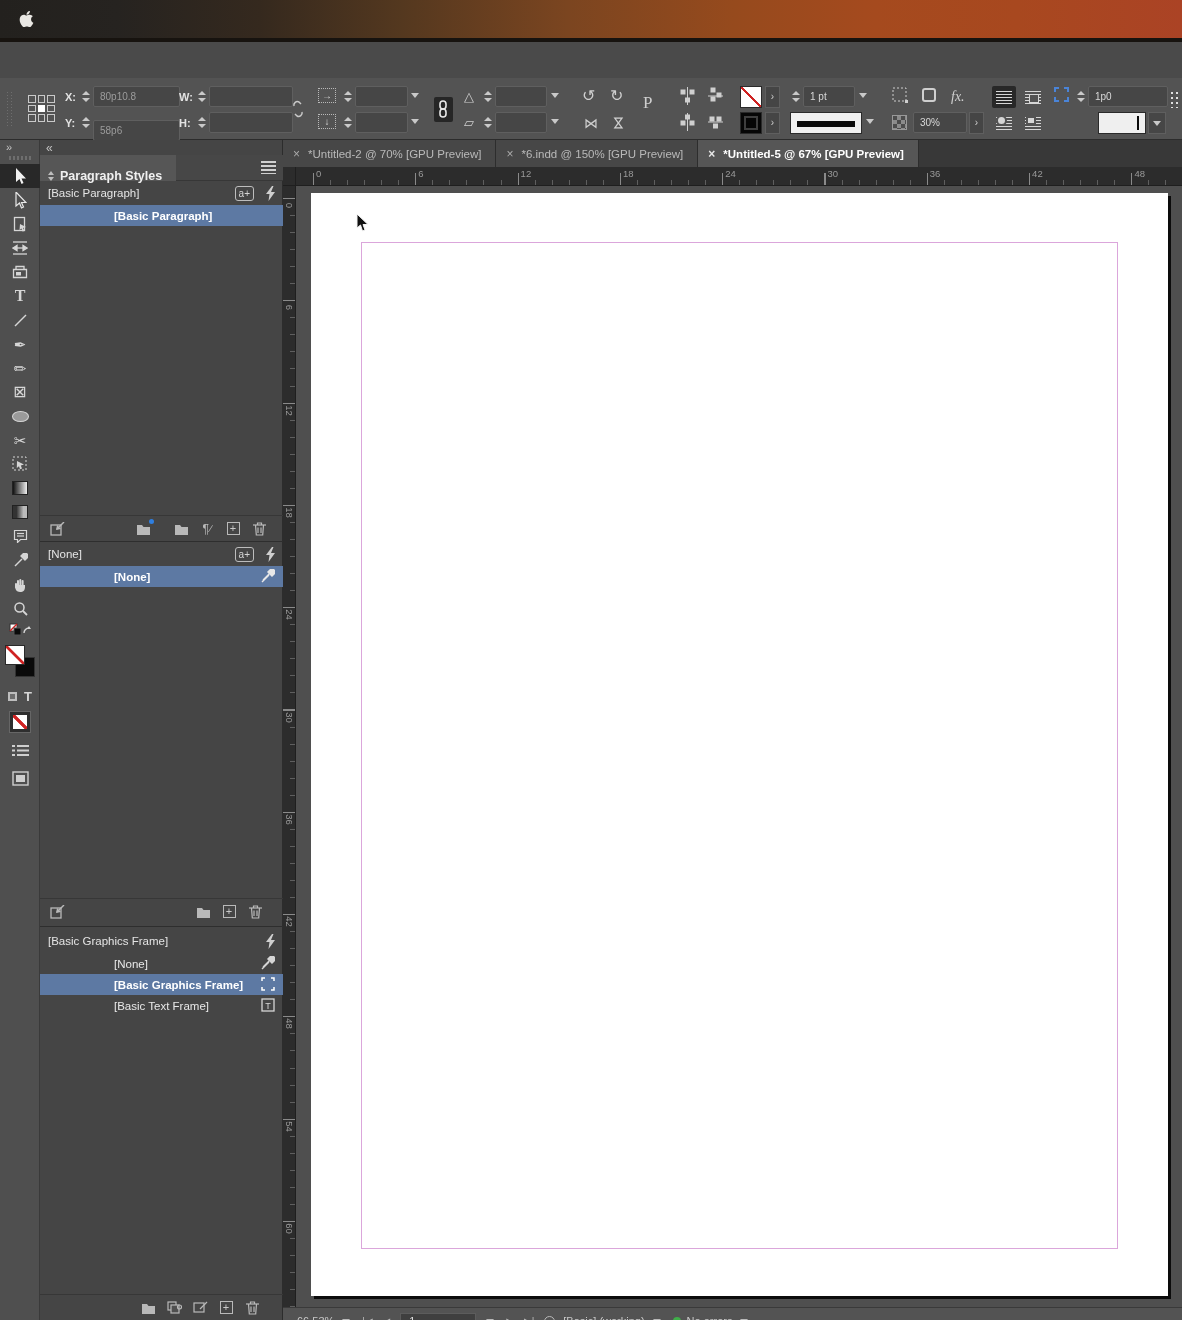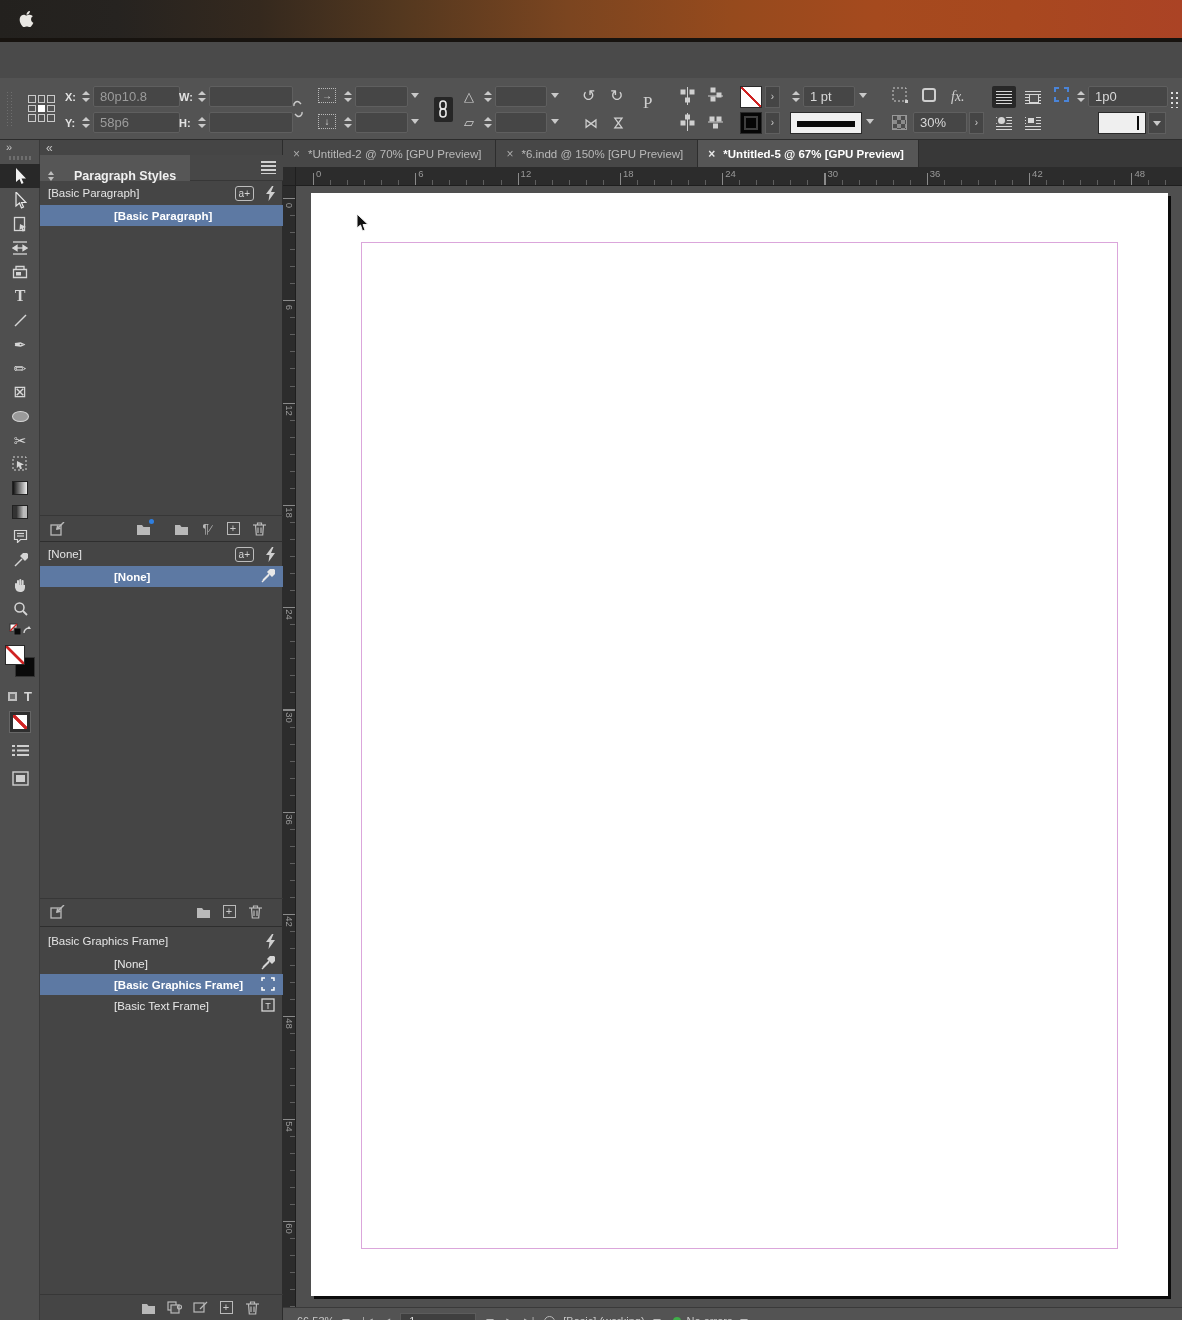--- a/index.html
+++ b/index.html
@@ -27,21 +27,21 @@
 
   
   .cpanel { position:absolute; top:78px; left:0; width:1182px; height:62px; background:#535353; border-bottom:1px solid #2c2c2c; }
   .cpanel .grip { position:absolute; left:7px; top:14px; width:6px; height:34px;
     background:repeating-linear-gradient(180deg,#6e6e6e 0 1px,transparent 1px 3px),repeating-linear-gradient(180deg,#6e6e6e 0 1px,transparent 1px 3px);
     background-size:1px 100%,1px 100%; background-position:0 0,4px 0; background-repeat:no-repeat; }
   .proxy { position:absolute; left:28px; top:17px; width:27px; height:27px; display:grid; grid-template-columns:repeat(3,1fr); grid-template-rows:repeat(3,1fr); gap:2px; }
   .proxy i { border:1px solid #c9c9c9; background:transparent; }
   .proxy i.c { background:#fff; border-color:#fff; }
   .cp-label { position:absolute; color:#e2e2e2; font-size:11px; font-weight:bold; }
-  .cp-field { position:absolute; height:21px; background:#464646; border:1px solid #5f5f5f; border-radius:2px; color:#9c9c9c; font-size:13px; line-height:19px; padding-left:6px; }
+  .cp-field { position:absolute; height:21px; background:#464646; border:1px solid #5f5f5f; border-radius:2px; color:#9c9c9c; font-size:10px; line-height:19px; padding-left:6px; }
   .cp-field.lightval { color:#d8d8d8; }
   .spin { position:absolute; width:11px; height:21px; display:flex; flex-direction:column; align-items:center; justify-content:center; gap:3px; }
   .spin b, .caret { display:block; width:0; height:0; border-left:4px solid transparent; border-right:4px solid transparent; }
   .spin b.up { border-bottom:4px solid #c9c9c9; }
   .spin b.dn { border-top:4px solid #c9c9c9; }
   .caret { border-left:4px solid transparent; border-right:4px solid transparent; border-top:5px solid #c9c9c9; }
   .combo-caret { position:absolute; top:8px; }
   .cp-icon { position:absolute; color:#cfcfcf; font-size:13px; line-height:1; }
   .iconbox { position:absolute; width:18px; height:15px; border:1px dotted #b9b9b9; color:#d8d8d8; font-size:10px; text-align:center; line-height:13px; }
   .chainbtn { position:absolute; left:434px; top:19px; width:19px; height:25px; background:#262626; border-radius:2px; }
@@ -102,21 +102,21 @@
   .fmt-row { display:flex; gap:7px; align-items:center; justify-content:center; }
   .fmt-sq { width:9px; height:9px; border:2px solid #bdbdbd; background:#6e6e6e; }
   .applynone { width:20px; height:20px; border:3px solid #2e2e2e; outline:1px solid #666;
      background:linear-gradient(to top right,#fff 42%,#cf2222 43%,#cf2222 57%,#fff 58%); background-color:#fff; }
 
   
   .dock { position:absolute; left:40px; top:0; width:243px; height:1180px; background:#454545; border-right:1px solid #2c2c2c; }
   .dock .collapse { position:absolute; left:6px; top:1px; color:#c3c3c3; font-size:12px; }
   .panel { position:absolute; left:0; width:243px; }
   .p-head { position:relative; height:26px; background:#474747; border-bottom:1px solid #373737; }
-  .p-tab { position:absolute; left:0; top:0; height:26px; padding:16px 14px 0 8px; background:#565656; display:flex; align-items:center; gap:20px; }
+  .p-tab { position:absolute; left:0; top:0; height:26px; padding:16px 14px 0 8px; background:#565656; display:flex; align-items:center; gap:6px; }
   .p-title { color:#f0f0f0; font-size:12.5px; font-weight:bold; white-space:nowrap; }
   .dblcaret { display:flex; flex-direction:column; gap:2px; }
   .dblcaret b { display:block; width:0; height:0; border-left:3px solid transparent; border-right:3px solid transparent; }
   .dblcaret b.u { border-bottom:4px solid #bdbdbd; }
   .dblcaret b.d { border-top:4px solid #bdbdbd; }
   .p-menu { position:absolute; right:7px; top:6px; width:15px; height:13px;
      background:repeating-linear-gradient(180deg,#d0d0d0 0 2px,transparent 2px 4px); }
   .p-applied { position:relative; height:24px; display:flex; align-items:center; padding:0 8px; color:#e4e4e4; font-size:11.5px; }
   .p-applied .spacer { flex:1; }
   .badge { border:1px solid #bdbdbd; border-radius:3px; color:#d6d6d6; font-size:10px; padding:0 3px; line-height:13px; margin-right:12px; }
@@ -200,21 +200,21 @@
     <span class="spin" style="left:80px;top:8px;">
         <b class="up"></b>
         <b class="dn"></b>
       </span>
     <div class="cp-field" style="left:93px;top:8px;width:87px;">80p10.8</div>
     <span class="cp-label" style="left:65px;top:39px;">Y:</span>
     <span class="spin" style="left:80px;top:34px;">
         <b class="up"></b>
         <b class="dn"></b>
       </span>
-    <div class="cp-field" style="left:93px;top:34px;width:87px;">58p6</div>
+    <div class="cp-field" style="left:93px;top:42px;width:87px;">58p6</div>
 
     <span class="cp-label" style="left:179px;top:13px;">W:</span>
     <span class="spin" style="left:196px;top:8px;">
         <b class="up"></b>
         <b class="dn"></b>
       </span>
     <div class="cp-field" style="left:209px;top:8px;width:84px;"></div>
     <span class="cp-label" style="left:179px;top:39px;">H:</span>
     <span class="spin" style="left:196px;top:34px;">
         <b class="up"></b>

